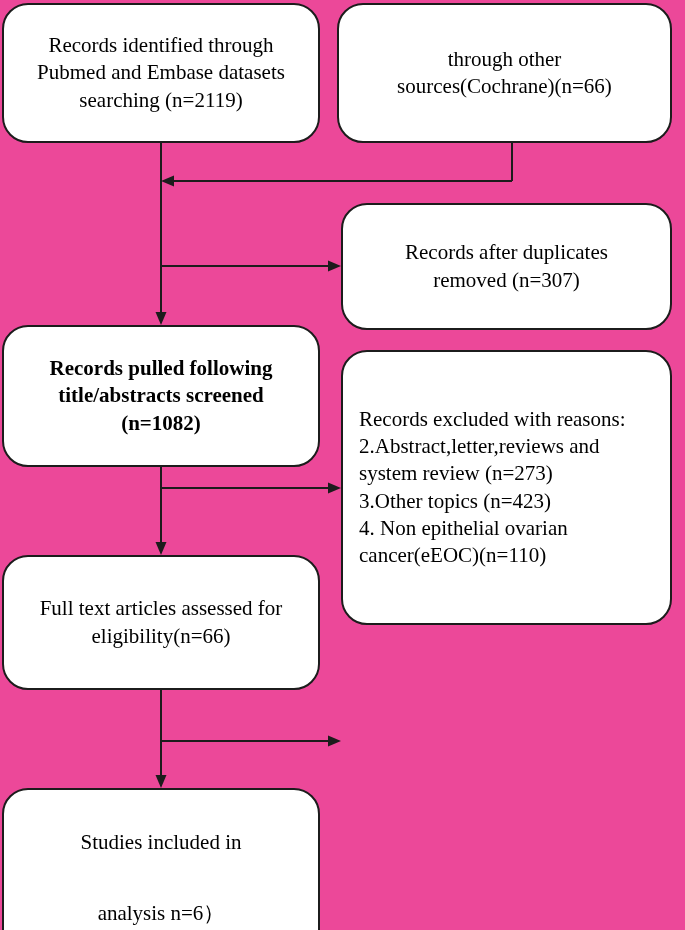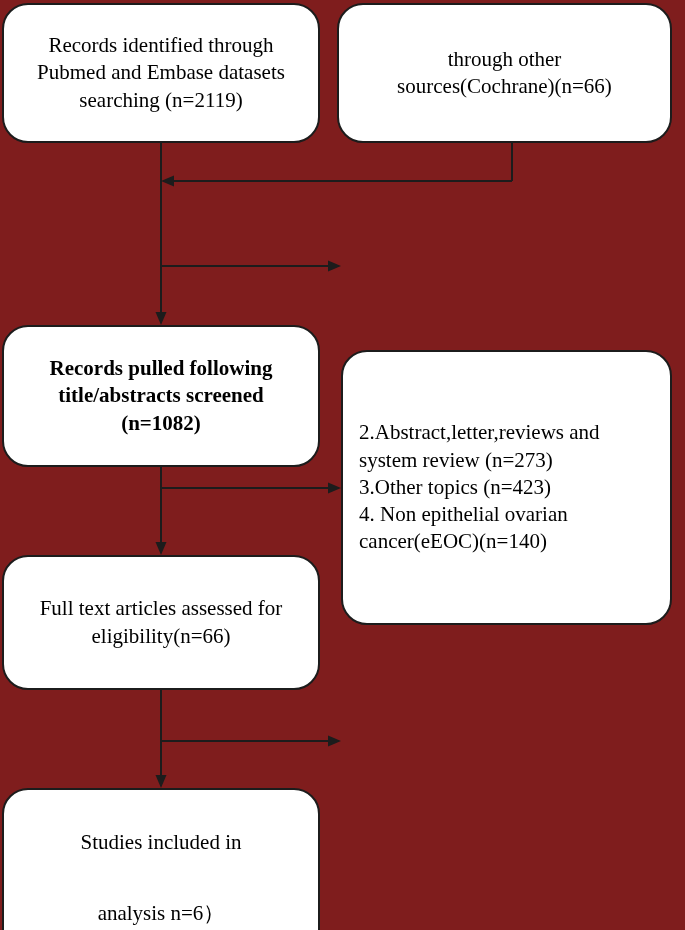--- a/index.html
+++ b/index.html
@@ -5,21 +5,21 @@
 <style>
   html, body {
     margin: 0;
     padding: 0;
     background: #ffffff;
   }
   #diagram-root {
     position: relative;
     width: 685px;
     height: 930px;
-    background: #7f1d1d;
+    background: #ec4899;
     font-family: "Liberation Serif", "DejaVu Serif", serif;
     overflow: hidden;
   }
   .node {
     position: absolute;
     box-sizing: border-box;
     border: 2px solid #1c1c1c;
     border-radius: 26px;
     background: #ffffff;
     color: #000000;
@@ -101,33 +101,38 @@
     <span class="ln">Records identified through</span>
     <span class="ln">Pubmed and Embase datasets</span>
     <span class="ln">searching (n=2119)</span>
   </div>
 
   <div class="node centered" style="left:337px; top:3px; width:335px; height:140px;">
     <span class="ln">through other</span>
     <span class="ln">sources(Cochrane)(n=66)</span>
   </div>
 
+  <div class="node centered" style="left:341px; top:203px; width:331px; height:127px;">
+    <span class="ln">Records after duplicates</span>
+    <span class="ln">removed (n=307)</span>
+  </div>
 
   <div class="node centered" style="left:2px; top:325px; width:318px; height:142px;font-weight:bold;">
     <span class="ln">Records pulled following</span>
     <span class="ln">title/abstracts screened</span>
     <span class="ln">(n=1082)</span>
   </div>
 
   <div class="node listed" style="left:341px; top:350px; width:331px; height:275px;">
+    <span class="ln">Records excluded with reasons:</span>
     <span class="ln">2.Abstract,letter,reviews and</span>
     <span class="ln">system review (n=273)</span>
     <span class="ln">3.Other topics (n=423)</span>
     <span class="ln">4. Non epithelial ovarian</span>
-    <span class="ln">cancer(eEOC)(n=140)</span>
+    <span class="ln">cancer(eEOC)(n=110)</span>
   </div>
 
   <div class="node centered" style="left:2px; top:555px; width:318px; height:135px;">
     <span class="ln">Full text articles assessed for</span>
     <span class="ln">eligibility(n=66)</span>
   </div>
 
 
   <div class="node centered" style="left:2px; top:788px; width:318px; height:180px;gap:44px;">
     <span class="ln">Studies included in</span>

